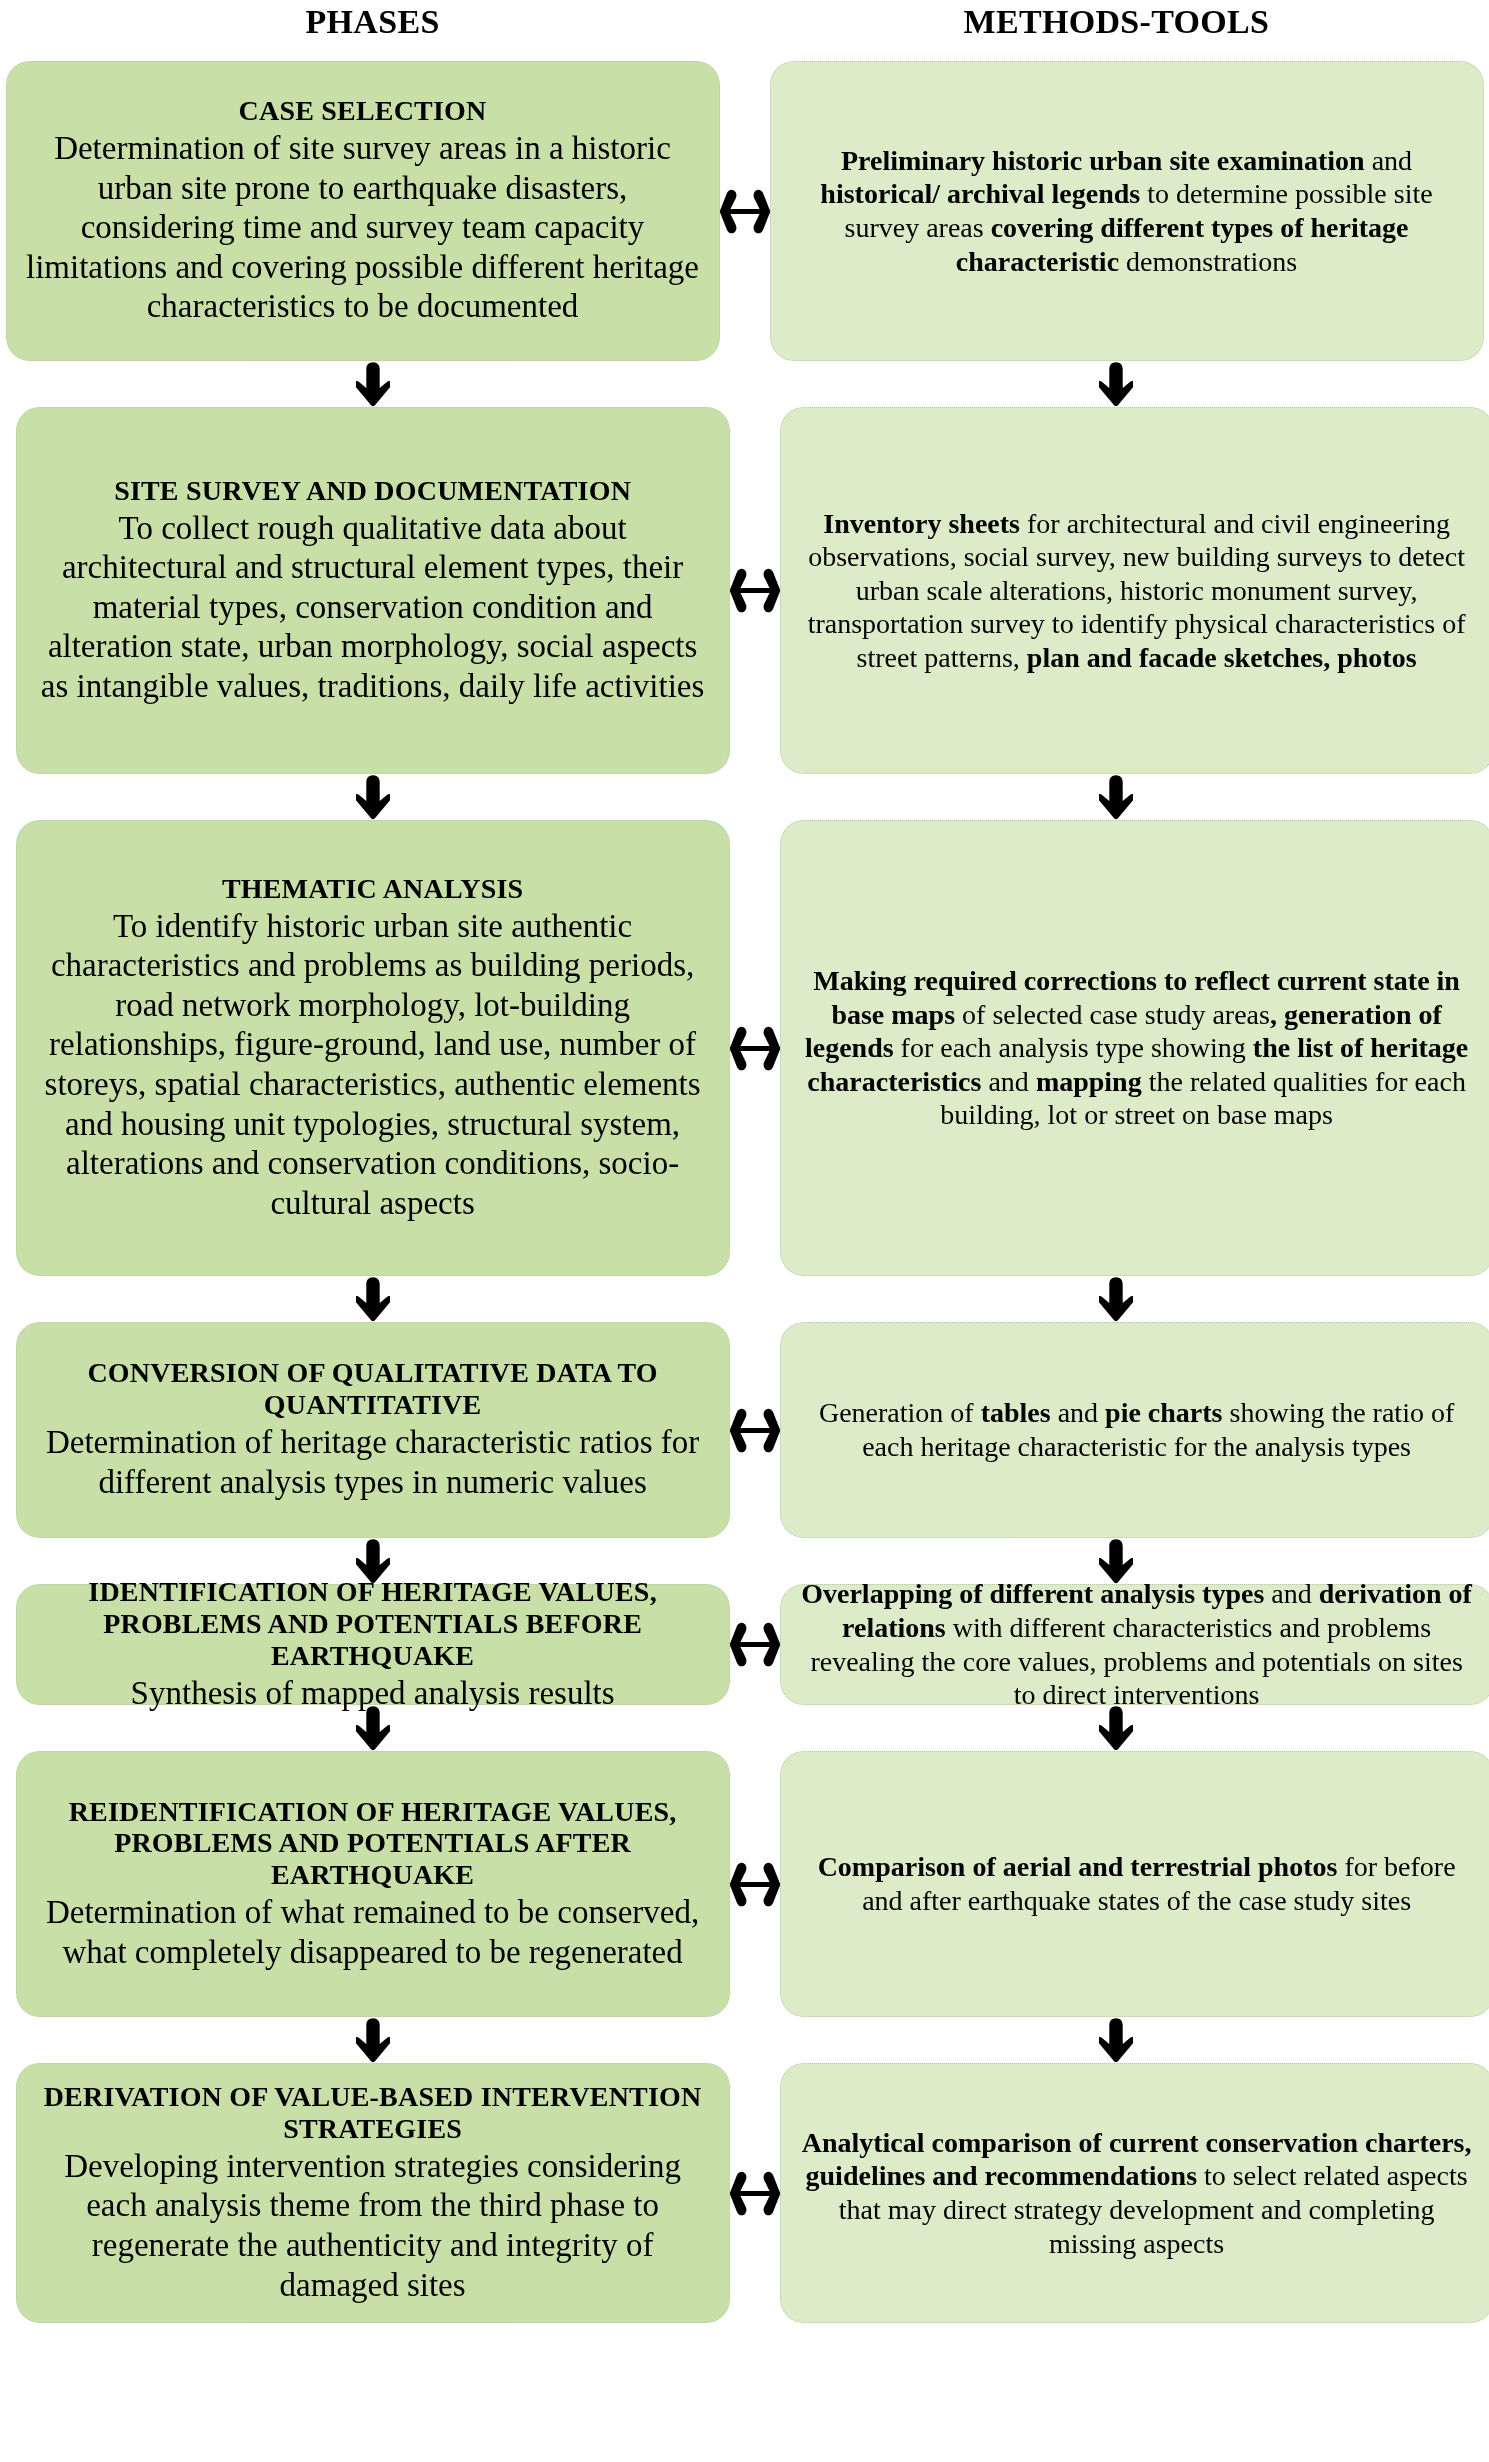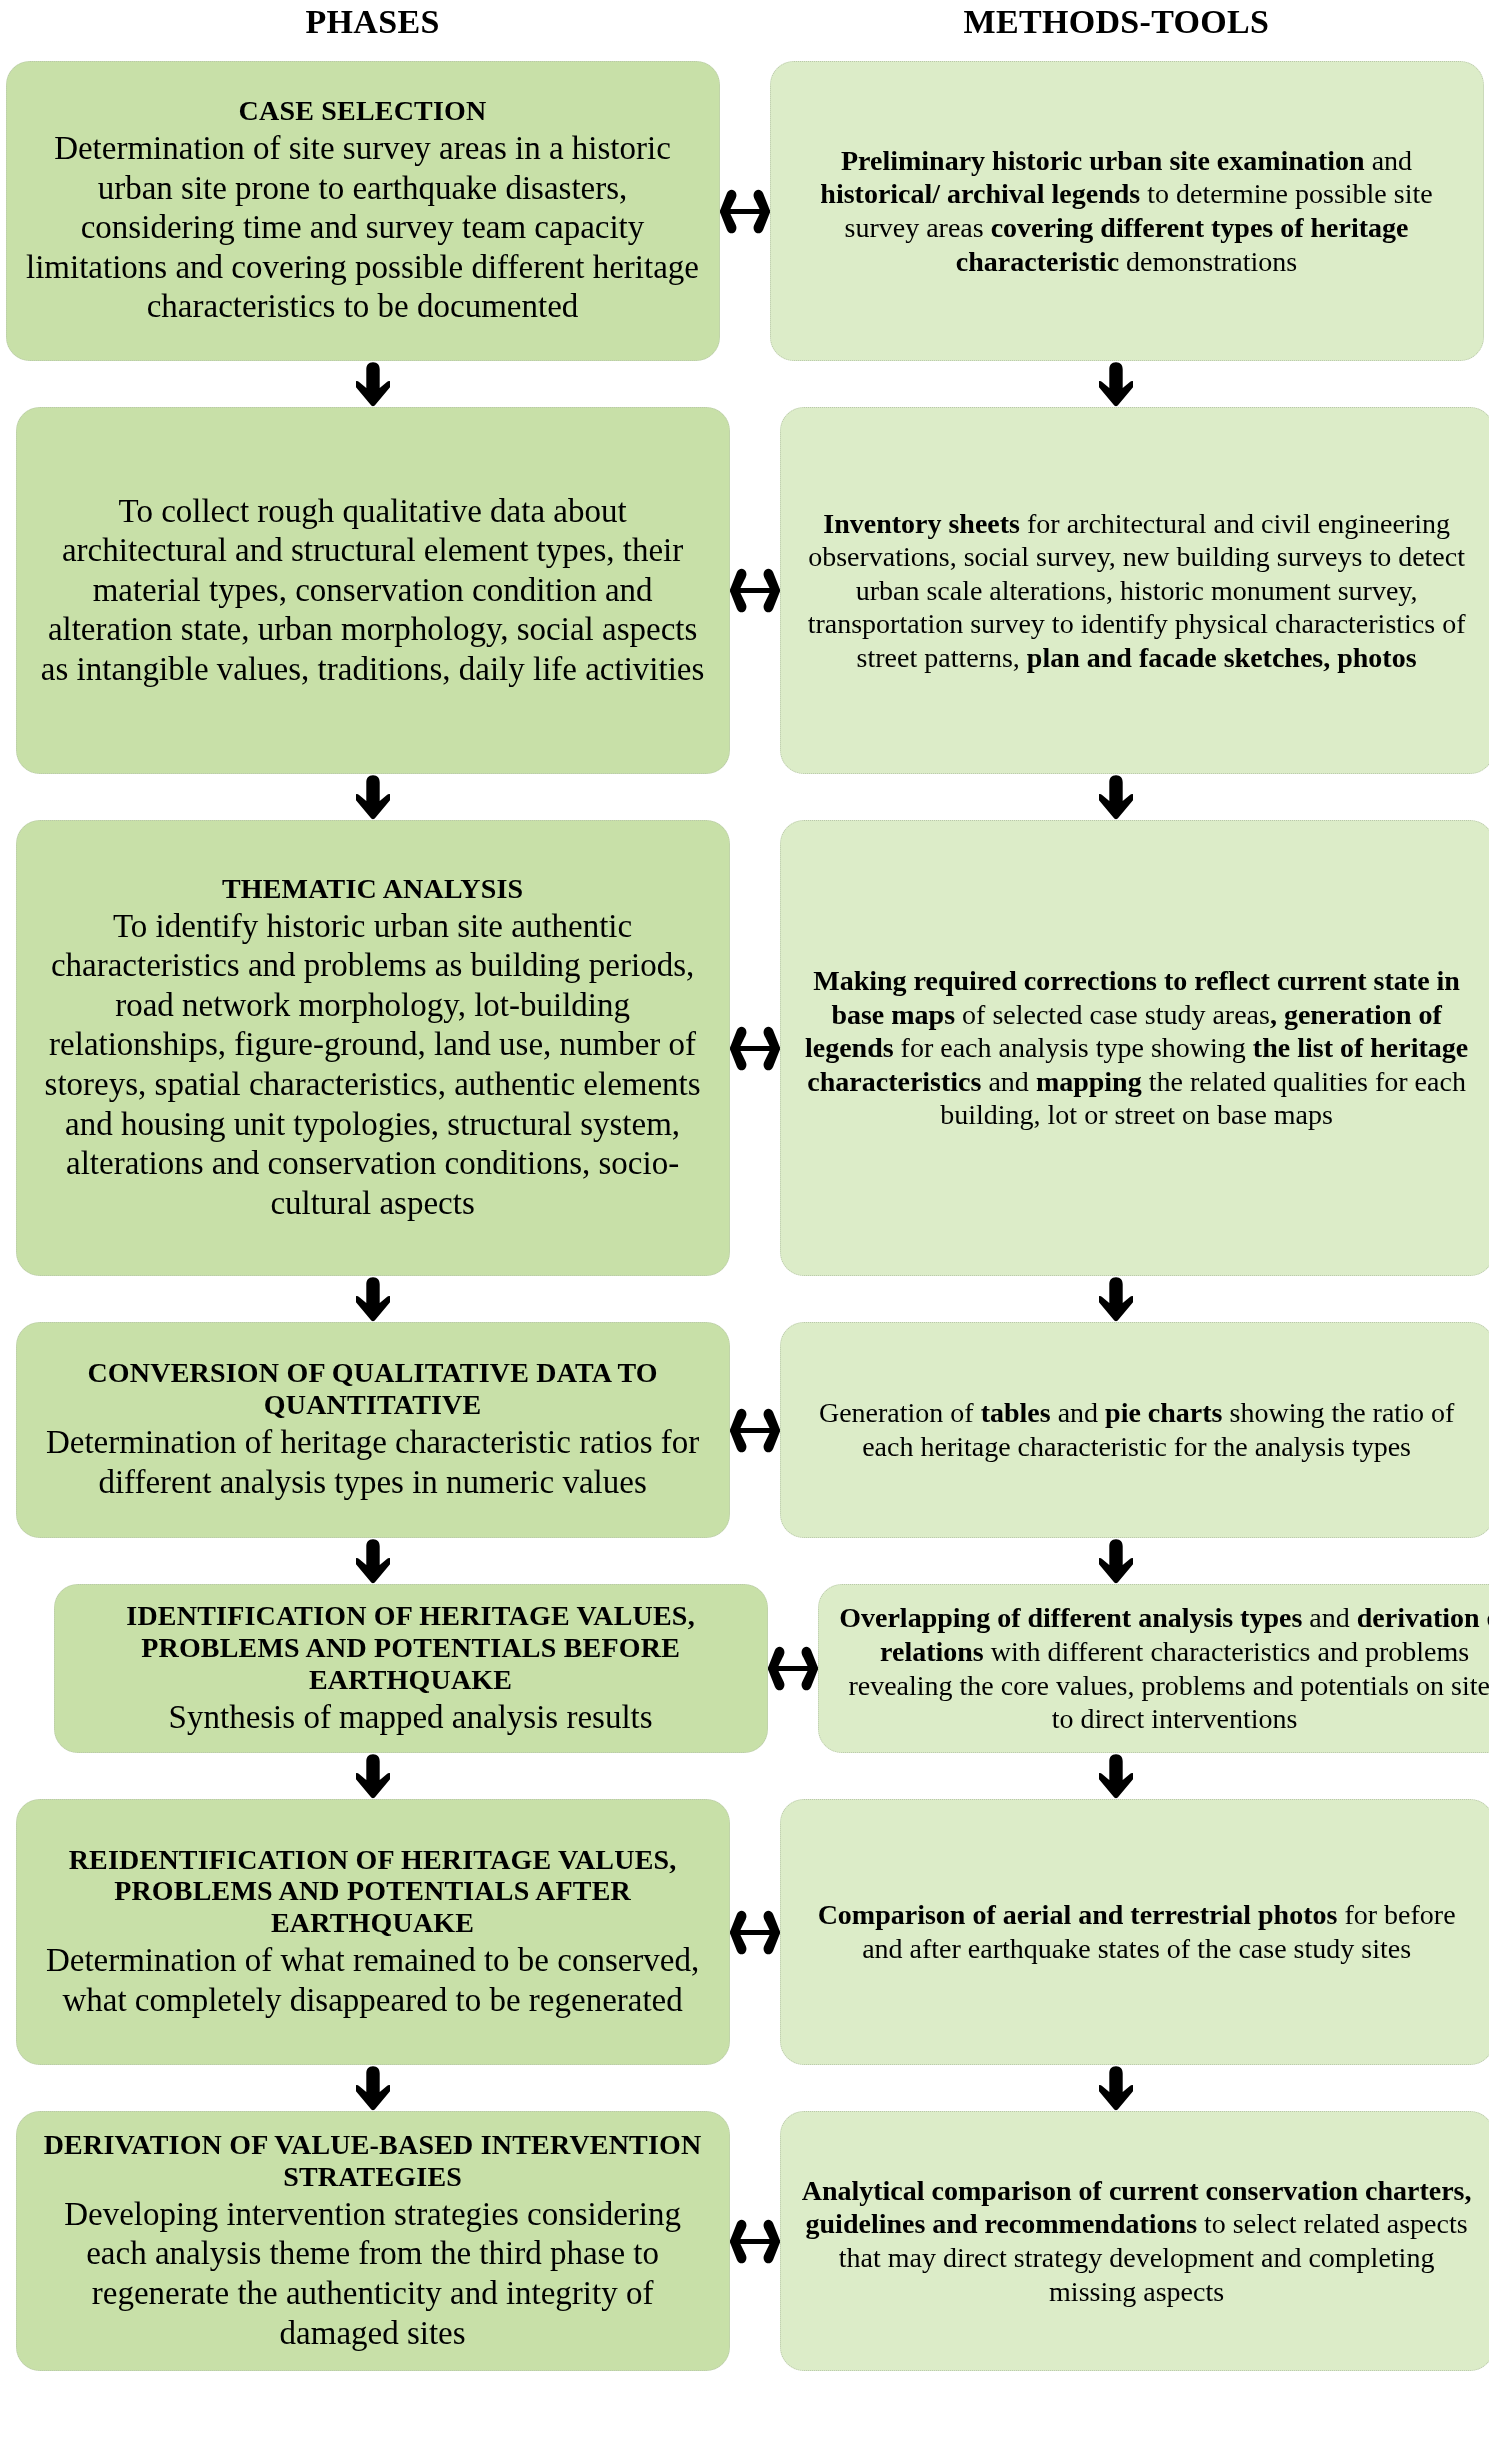--- a/index.html
+++ b/index.html
@@ -140,20 +140,21 @@
       <div class="col-mid"></div>
       <div class="col-right">
 <svg class="down-arrow" viewBox="0 0 66 86">
   <path d="M33 0 C42 0 46 6 46 14 L46 50 L60 38 C66 33 72 40 68 46 L38 82 C35 86 31 86 28 82 L-2 46 C-6 40 0 33 6 38 L20 50 L20 14 C20 6 24 0 33 0 Z" fill="#000"></path>
 </svg>
         </div>
     </div>
   <div class="row" style="height:367px;">
     <div class="col-left">
       <div class="box left">
+        <div class="box-title">SITE SURVEY AND DOCUMENTATION</div>
         <div class="box-body">To collect rough qualitative data about architectural and structural element types, their material types, conservation condition and alteration state, urban morphology, social aspects as intangible values, traditions, daily life activities</div>
       </div>
     </div>
     <div class="col-mid">
 
 <svg class="lr-arrow" viewBox="0 0 96 110">
   <path d="M30 18 C26 10 16 12 13 20 L1 50 C-1 54 -1 56 1 60 L13 90 C16 98 26 100 30 92 C33 86 31 82 28 76 L20 60 L76 60 L68 76 C65 82 63 86 66 92 C70 100 80 98 83 90 L95 60 C97 56 97 54 95 50 L83 20 C80 12 70 10 66 18 C63 24 65 28 68 34 L76 50 L20 50 L28 34 C31 28 33 24 30 18 Z" fill="#000"></path>
 </svg>
     </div>
     <div class="col-right">
@@ -232,21 +233,21 @@
   <path d="M33 0 C42 0 46 6 46 14 L46 50 L60 38 C66 33 72 40 68 46 L38 82 C35 86 31 86 28 82 L-2 46 C-6 40 0 33 6 38 L20 50 L20 14 C20 6 24 0 33 0 Z" fill="#000"></path>
 </svg>
         </div>
       <div class="col-mid"></div>
       <div class="col-right">
 <svg class="down-arrow" viewBox="0 0 66 86">
   <path d="M33 0 C42 0 46 6 46 14 L46 50 L60 38 C66 33 72 40 68 46 L38 82 C35 86 31 86 28 82 L-2 46 C-6 40 0 33 6 38 L20 50 L20 14 C20 6 24 0 33 0 Z" fill="#000"></path>
 </svg>
         </div>
     </div>
-  <div class="row" style="height:169px;margin-left:38px;">
+  <div class="row" style="height:121px;">
     <div class="col-left">
       <div class="box left">
         <div class="box-title">IDENTIFICATION OF HERITAGE VALUES, PROBLEMS AND POTENTIALS BEFORE EARTHQUAKE</div>
         <div class="box-body">Synthesis of mapped analysis results</div>
       </div>
     </div>
     <div class="col-mid">
 
 <svg class="lr-arrow" viewBox="0 0 96 110">
   <path d="M30 18 C26 10 16 12 13 20 L1 50 C-1 54 -1 56 1 60 L13 90 C16 98 26 100 30 92 C33 86 31 82 28 76 L20 60 L76 60 L68 76 C65 82 63 86 66 92 C70 100 80 98 83 90 L95 60 C97 56 97 54 95 50 L83 20 C80 12 70 10 66 18 C63 24 65 28 68 34 L76 50 L20 50 L28 34 C31 28 33 24 30 18 Z" fill="#000"></path>

